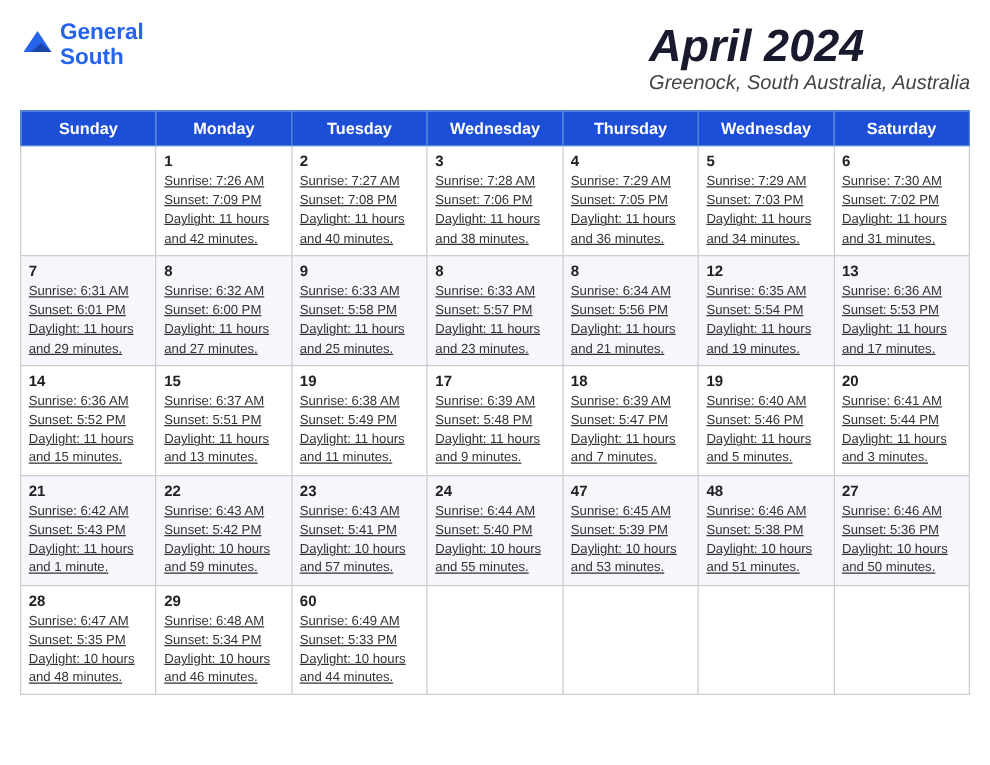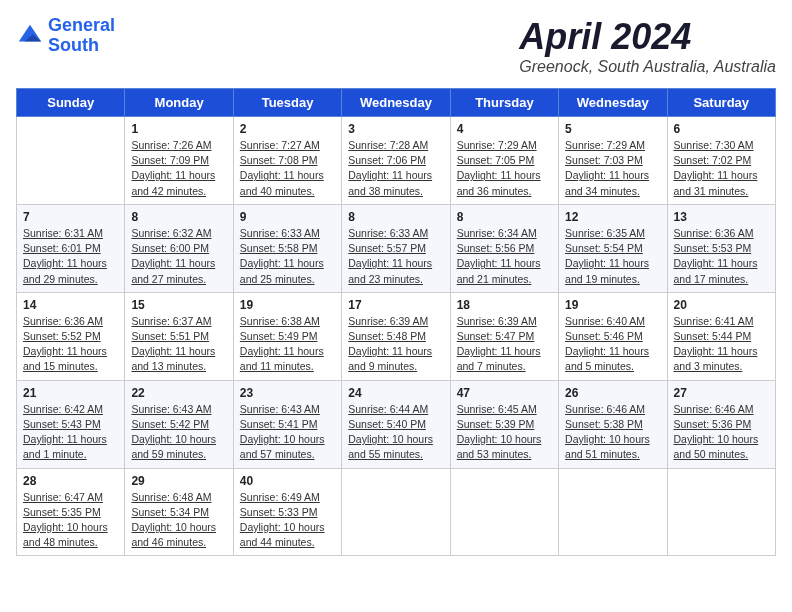--- a/index.html
+++ b/index.html
@@ -228,39 +228,39 @@
         </td>
         <td>
           <span class="day-number">24</span>
           <div class="day-info">Sunrise: 6:44 AM<br>Sunset: 5:40 PM<br>Daylight: 10 hours and 55 minutes.</div>
         </td>
         <td>
           <span class="day-number">47</span>
           <div class="day-info">Sunrise: 6:45 AM<br>Sunset: 5:39 PM<br>Daylight: 10 hours and 53 minutes.</div>
         </td>
         <td>
-          <span class="day-number">26</span>
+          <span class="day-number">48</span>
           <div class="day-info">Sunrise: 6:46 AM<br>Sunset: 5:38 PM<br>Daylight: 10 hours and 51 minutes.</div>
         </td>
         <td>
           <span class="day-number">27</span>
           <div class="day-info">Sunrise: 6:46 AM<br>Sunset: 5:36 PM<br>Daylight: 10 hours and 50 minutes.</div>
         </td>
       </tr>
       <tr>
         <td>
           <span class="day-number">28</span>
           <div class="day-info">Sunrise: 6:47 AM<br>Sunset: 5:35 PM<br>Daylight: 10 hours and 48 minutes.</div>
         </td>
         <td>
           <span class="day-number">29</span>
           <div class="day-info">Sunrise: 6:48 AM<br>Sunset: 5:34 PM<br>Daylight: 10 hours and 46 minutes.</div>
         </td>
         <td>
-          <span class="day-number">40</span>
+          <span class="day-number">60</span>
           <div class="day-info">Sunrise: 6:49 AM<br>Sunset: 5:33 PM<br>Daylight: 10 hours and 44 minutes.</div>
         </td>
         <td class="empty-cell"></td>
         <td class="empty-cell"></td>
         <td class="empty-cell"></td>
         <td class="empty-cell"></td>
       </tr>
     </tbody>
 </table>
 

